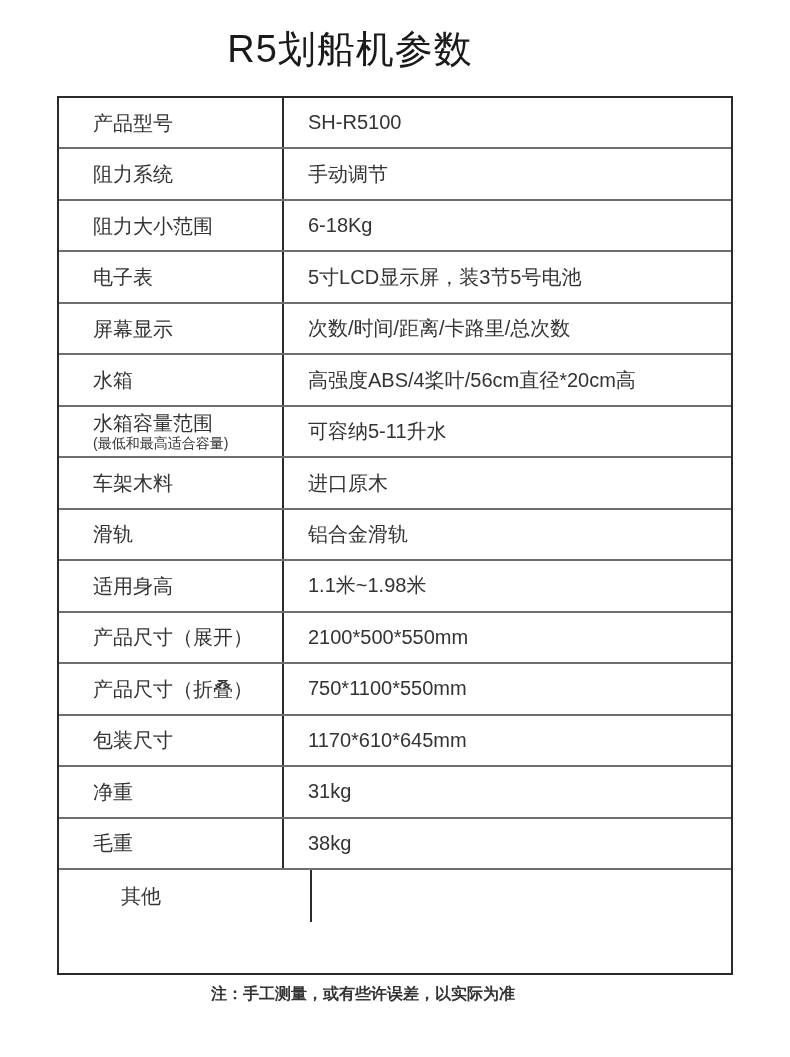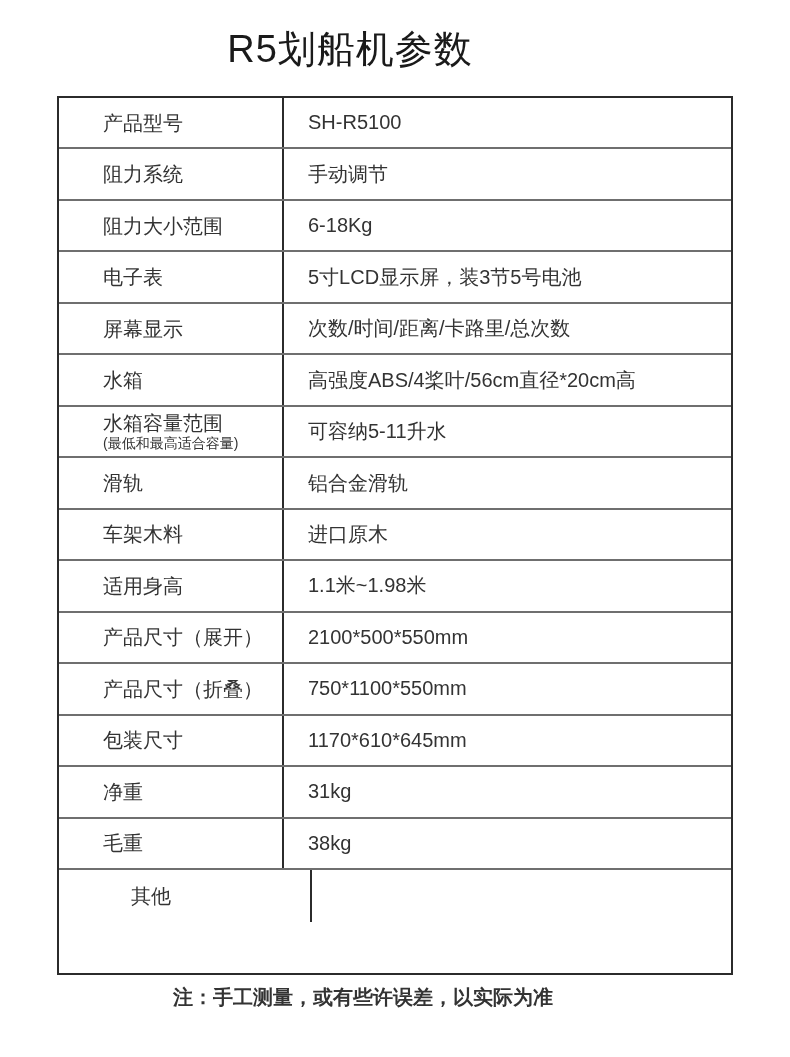--- a/index.html
+++ b/index.html
@@ -44,21 +44,21 @@
   }
   .row:last-child{border-bottom:none;margin-left:28px;}
   .label-cell{
     flex:0 0 225px;
     width:225px;
     box-sizing:border-box;
     border-right:2px solid var(--border-outer);
     display:flex;
     flex-direction:column;
     justify-content:center;
-    padding-left:44px;
+    padding-left:34px;
     color:var(--text-color);
   }
   .label-main{
     font-size:20px;
     line-height:1.2;
   }
   .label-sub{
     font-size:14px;
     line-height:1.25;
   }
@@ -69,21 +69,21 @@
     box-sizing:border-box;
     padding-left:24px;
     font-size:20px;
     color:var(--text-color);
   }
   .measurement-note{
     position:absolute;
     top:984px;left:0;
     width:726px;
     text-align:center;
-    font-size:20px;
+    font-size:16px;
     font-weight:600;
     color:var(--text-color);
   }
 </style>
 </head>
 <body>
 
 <h1 class="page-title">R5划船机参数</h1>
 
 <div class="spec-table" id="spec-table">
@@ -125,29 +125,29 @@
     </div>
     <div class="row">
       <div class="label-cell">
         <div class="label-main">水箱容量范围</div>
         <div class="label-sub">(最低和最高适合容量)</div>
       </div>
       <div class="value-cell">可容纳5-11升水</div>
     </div>
     <div class="row">
       <div class="label-cell">
+        <div class="label-main">车架木料</div>
+      </div>
+      <div class="value-cell">进口原木</div>
+    </div>
+    <div class="row">
+      <div class="label-cell">
         <div class="label-main">滑轨</div>
       </div>
       <div class="value-cell">铝合金滑轨</div>
-    </div>
-    <div class="row">
-      <div class="label-cell">
-        <div class="label-main">车架木料</div>
-      </div>
-      <div class="value-cell">进口原木</div>
     </div>
     <div class="row">
       <div class="label-cell">
         <div class="label-main">适用身高</div>
       </div>
       <div class="value-cell">1.1米~1.98米</div>
     </div>
     <div class="row">
       <div class="label-cell">
         <div class="label-main">产品尺寸（展开）</div>

